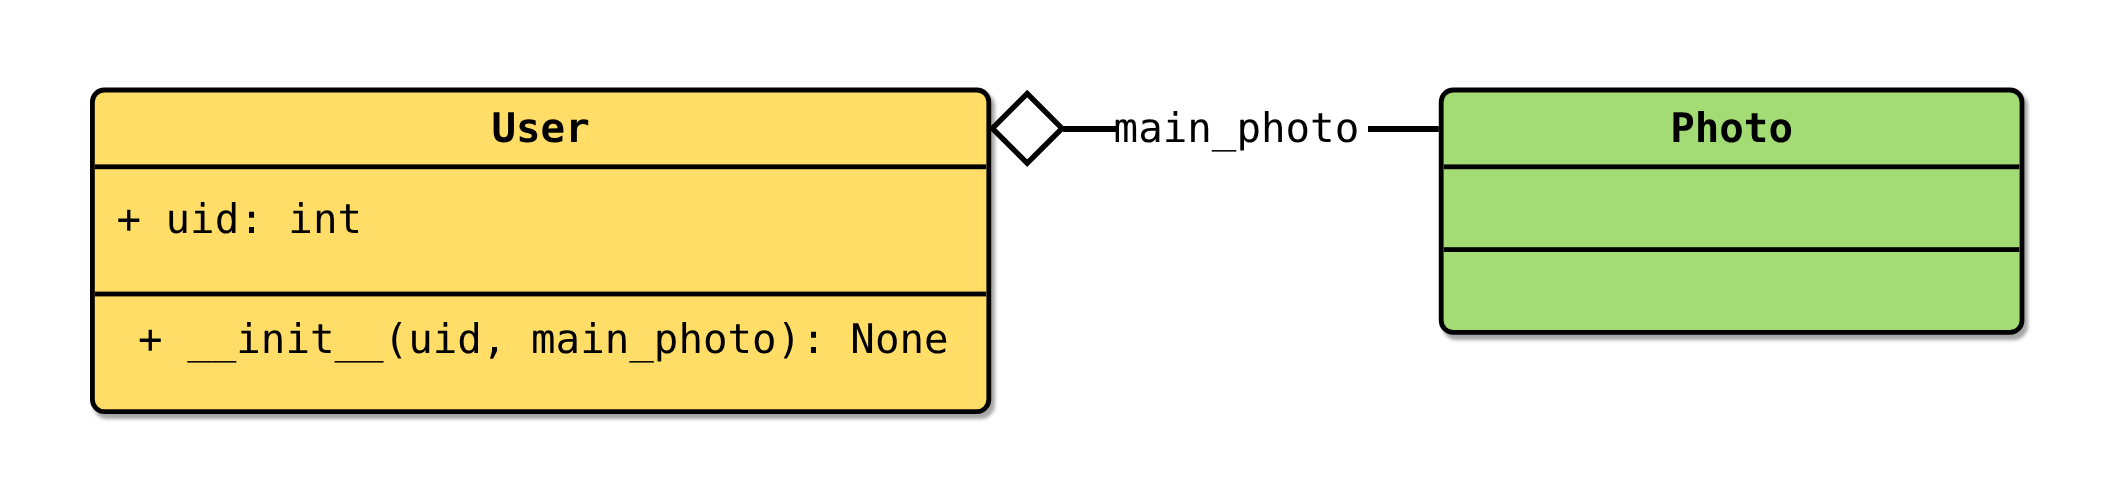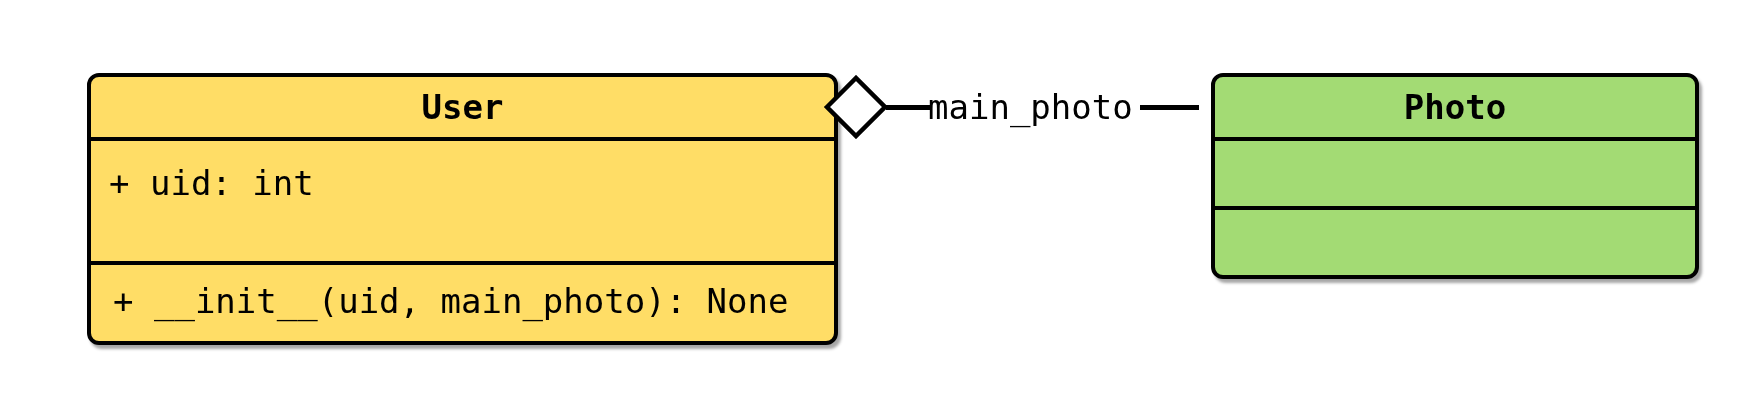--- a/index.html
+++ b/index.html
@@ -17,21 +17,20 @@
     color: #000000;
   }
   .uml-class {
     position: absolute;
     box-sizing: border-box;
     border: 4px solid #000000;
     border-radius: 12px;
     box-shadow: 3px 4px 3px rgba(0,0,0,0.35);
     font-size: 34px;
     overflow: hidden;
-    margin-left: 12px;
   }
   .class-user {
     left: 75px;
     top: 73px;
     width: 751px;
     height: 272px;
     background: #ffdd66;
   }
   .class-photo {
     left: 1199px;
@@ -42,32 +41,32 @@
   }
   .class-title {
     height: 60px;
     border-bottom: 4px solid #000000;
     display: flex;
     align-items: center;
     justify-content: center;
     font-weight: bold;
   }
   .class-user .attrs {
-    height: 124px;
+    height: 106px;
     box-sizing: border-box;
     border-bottom: 4px solid #000000;
     padding: 22px 0 0 18px;
     line-height: 40px;
     white-space: pre;
   }
   .class-user .methods {
     height: 72px;
     display: flex;
     align-items: center;
-    padding-left: 22px;
+    padding-left: 36px;
     white-space: pre;
   }
   .class-photo .attrs {
     height: 69px;
     box-sizing: border-box;
     border-bottom: 4px solid #000000;
   }
   .class-photo .methods {
     height: 61px;
   }

